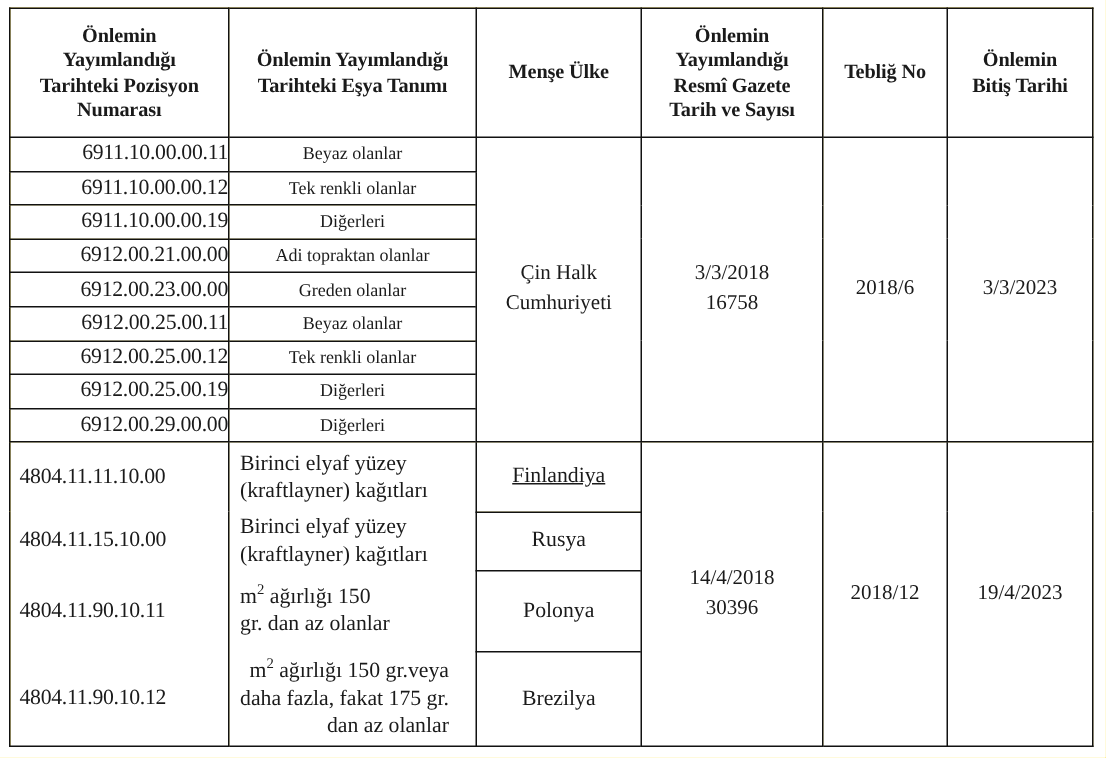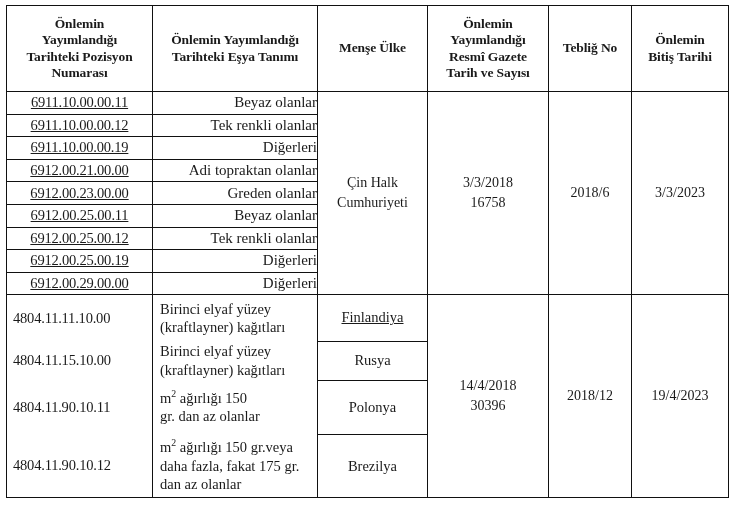--- a/index.html
+++ b/index.html
@@ -58,30 +58,29 @@
   col.c-pos   { width: 146px; }
   col.c-desc  { width: 165px; }
   col.c-orig  { width: 110px; }
   col.c-gaz   { width: 121px; }
   col.c-teb   { width: 83px; }
   col.c-end   { width: 97px; }
 
   
   td.pos-cell {
     font-size: 14.5px;
-    text-align: center;
+    text-align: right;
     padding: 1px 4px 2px 6px;
     height: 21.6px;
     white-space: nowrap;
     letter-spacing: -0.2px;
-    text-decoration: underline;
   }
   td.desc-cell {
-    font-size: 15px;
-    text-align: right;
+    font-size: 12px;
+    text-align: center;
     padding: 1px 4px 2px 7px;
     height: 21.6px;
     white-space: nowrap;
   }
 
   
   td.span-center {
     text-align: center;
     font-size: 14px;
     line-height: 1.45;
@@ -117,21 +116,21 @@
     display: flex;
     align-items: center;
   }
   .desc-block .stack .item .txt { display: block; }
   .desc-block .stack .item .txt .l { display: block; }
 
   
   .h-a { height: 46px; }
   .h-b { height: 39px; }
   .h-c { height: 54px; }
-  .h-d { height: 63px; }
+  .h-d { height: 63px; text-align: right; }
 
   td.country-cell {
     text-align: center;
     font-size: 14.5px;
     padding: 2px;
   }
   .ch-a { height: 44.5px; text-decoration: underline; }
   .ch-b { height: 37.5px; }
   .ch-c { height: 52.5px; }
   .ch-d { height: 61.5px; }

